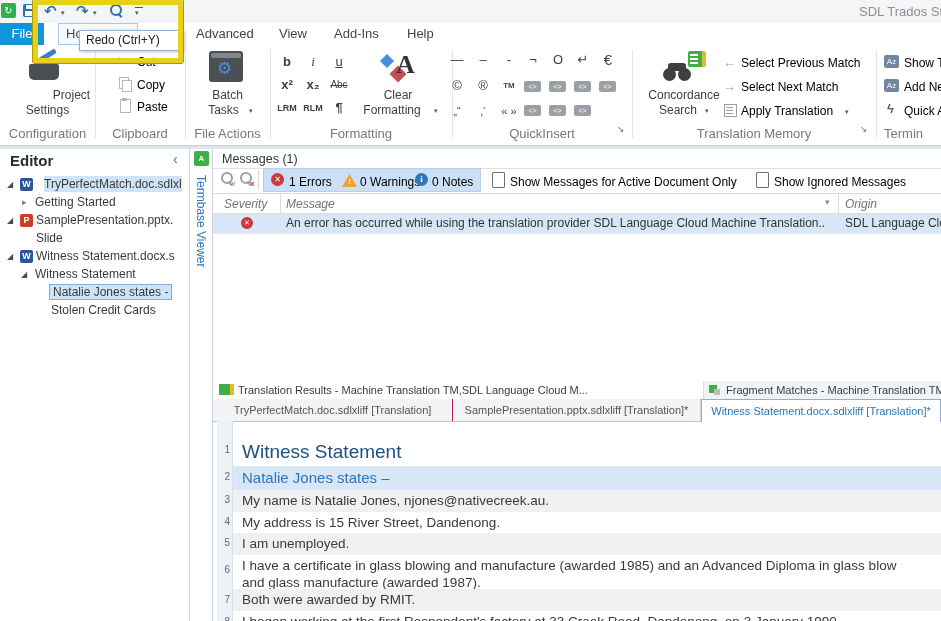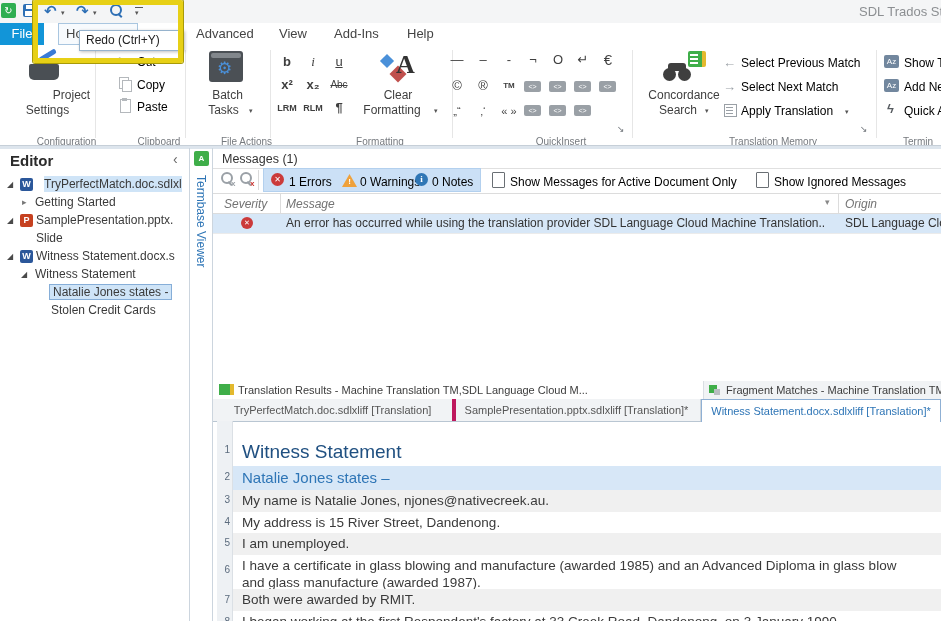--- a/index.html
+++ b/index.html
@@ -23,21 +23,21 @@
   .title-text{font-size:13px;color:#8c8f92;}
   
   .tabrow{left:0;top:23px;width:941px;height:22px;background:#fff;}
   .filetab{left:0;top:23px;width:44px;height:22px;background:#1295d8;color:#fff;font-size:13px;text-align:center;line-height:22px;}
   .tabtxt{top:23px;height:22px;line-height:22px;font-size:13px;color:#444;}
   .hometab-box{left:58px;top:23px;width:78px;height:20px;border:1px solid #a9c6e0;background:#f7fafd;}
   
   .ribbon{left:0;top:45px;width:941px;height:100px;background:#fff;}
   .ribstrip{left:0;top:145px;width:941px;height:3px;background:#dde5ed;border-top:1px solid #c6cfd8;}
   .vsep{width:1px;background:#e6e6e6;top:50px;height:88px;}
-  .grplabel{top:136px;font-size:10px;color:#75797e;text-align:center;padding-left:19px;}
+  .grplabel{top:126px;font-size:13px;color:#75797e;text-align:center;}
   .biglbl{font-size:12px;color:#3f3f3f;text-align:center;height:14px;line-height:14px;}
   .launcher{font-size:9px;color:#6f747a;}
   .rsm{font-size:13px;color:#3f3f3f;width:22px;height:20px;text-align:center;line-height:20px;}
   .disabled{color:#a7acb1;}
   .dis-ico{color:#9aa0a6;}
   .clip-ico{width:14px;height:14px;}
   .copy-ico::before{content:"";position:absolute;left:0;top:0;width:8px;height:10px;border:1px solid #b4b8bc;background:#fff;}
   .copy-ico::after{content:"";position:absolute;left:3px;top:3px;width:8px;height:10px;border:1px solid #b4b8bc;background:#fff;}
   .paste-ico::before{content:"";position:absolute;left:1px;top:1px;width:9px;height:12px;border:1px solid #b4b8bc;}
   .paste-ico::after{content:"";position:absolute;left:3px;top:0px;width:5px;height:3px;background:#b4b8bc;}
@@ -304,21 +304,21 @@
   <div class="abs hline" style="left:213px;top:233px;width:728px;background:#ebebeb;"></div>
 
   <div class="abs" style="left:213px;top:381px;width:728px;height:18px;background:#f1f3f5;border-bottom:1px solid #d9dee3;"></div>
   <div class="abs" style="left:213px;top:381px;width:490px;height:18px;background:#fff;border-right:1px solid #d9dee3;"></div>
   <div class="abs res-ico1" style="left:219px;top:384px;"></div>
   <span class="abs rtab-lbl nowrap" style="left:238px;top:381px;width:462px;">Translation Results - Machine Translation TM,SDL Language Cloud M...</span>
   <div class="abs res-ico2" style="left:709px;top:385px;"></div>
   <span class="abs rtab-lbl nowrap" style="left:726px;top:381px;width:215px;">Fragment Matches - Machine Translation TM,SDL Language Cloud M.</span>
 
   <div class="abs" style="left:213px;top:399px;width:728px;height:22px;background:#f1f3f5;border-bottom:1px solid #b9c6d2;"></div>
-  <div class="abs dtab nowrap" style="left:213px;top:399px;width:239px;height:22px;border-right:4px solid #be185d;">TryPerfectMatch.doc.sdlxliff [Translation]</div>
+  <div class="abs dtab nowrap" style="left:213px;top:399px;width:239px;height:22px;border-right:1px solid #be185d;">TryPerfectMatch.doc.sdlxliff [Translation]</div>
   <div class="abs dtab nowrap" style="left:453px;top:399px;width:247px;height:22px;border-right:1px solid #cfd6dc;">SamplePresentation.pptx.sdlxliff [Translation]*</div>
   <div class="abs dtab nowrap" style="left:701px;top:399px;width:238px;height:22px;background:#fff;border:1px solid #8fb0d4;border-bottom:none;color:#2e75b6;">Witness Statement.docx.sdlxliff [Translation]*</div>
 
   <div class="abs numcol" style="left:217px;top:421px;width:15px;height:200px;"></div>
 
   <span class="abs segnum" style="left:217px;top:444px;">1</span>
   <div class="abs segrow nowrap" style="left:233px;top:437px;width:708px;height:29px;line-height:29px;font-size:19px;color:#205081;">Witness Statement</div>
 
   <span class="abs segnum" style="left:217px;top:471px;">2</span>
   <div class="abs segrow nowrap" style="left:233px;top:466px;width:708px;height:24px;line-height:24px;font-size:15px;color:#2e75b6;background:#d7e7f7;">Natalie Jones states –</div>

